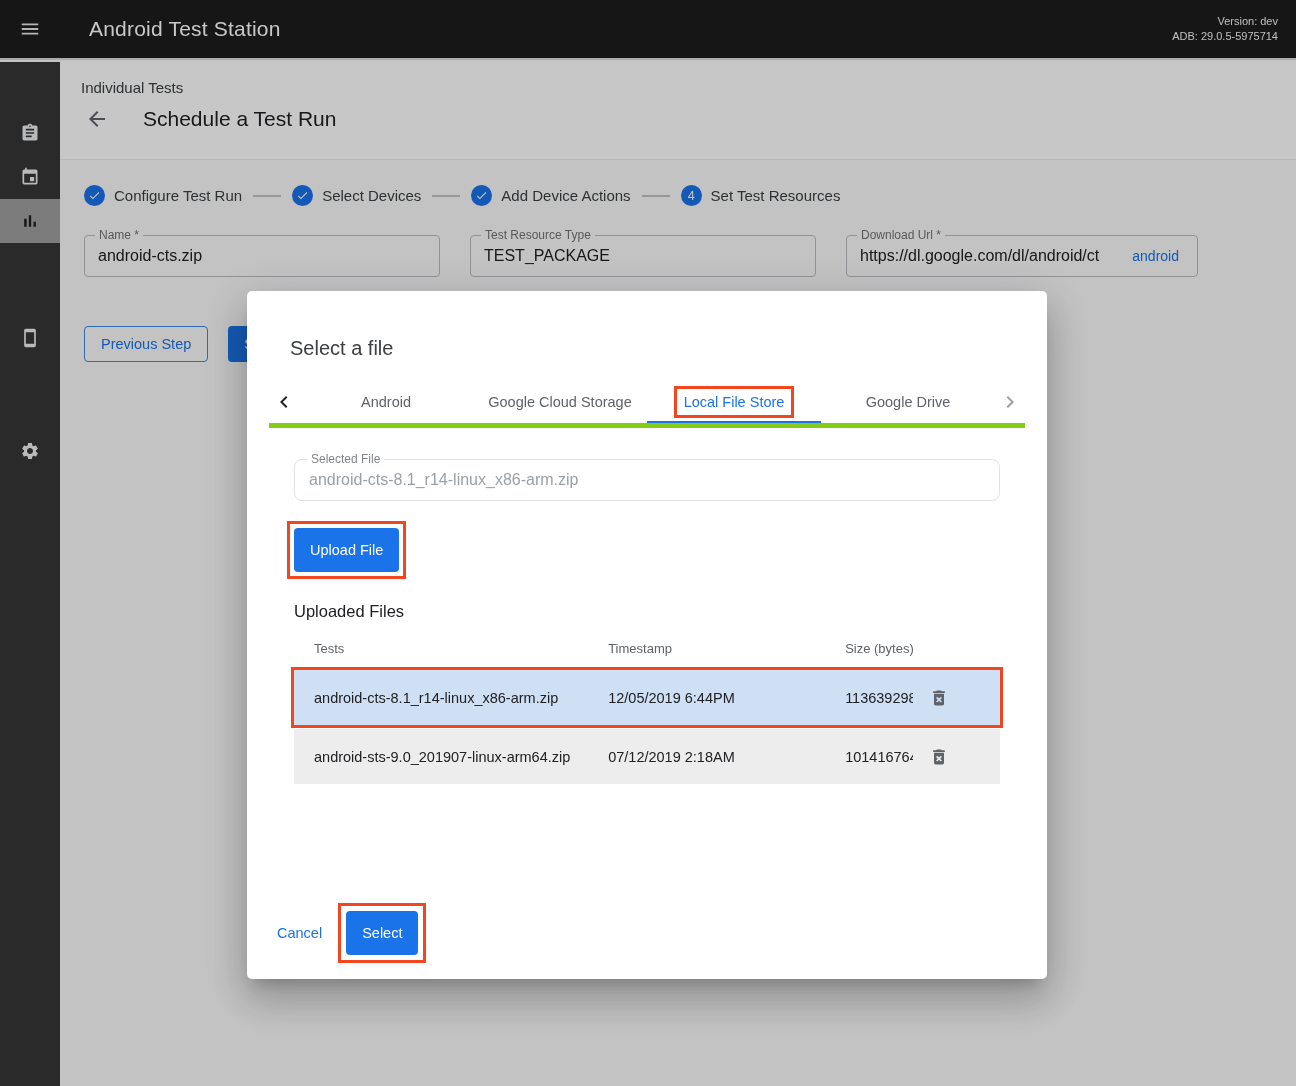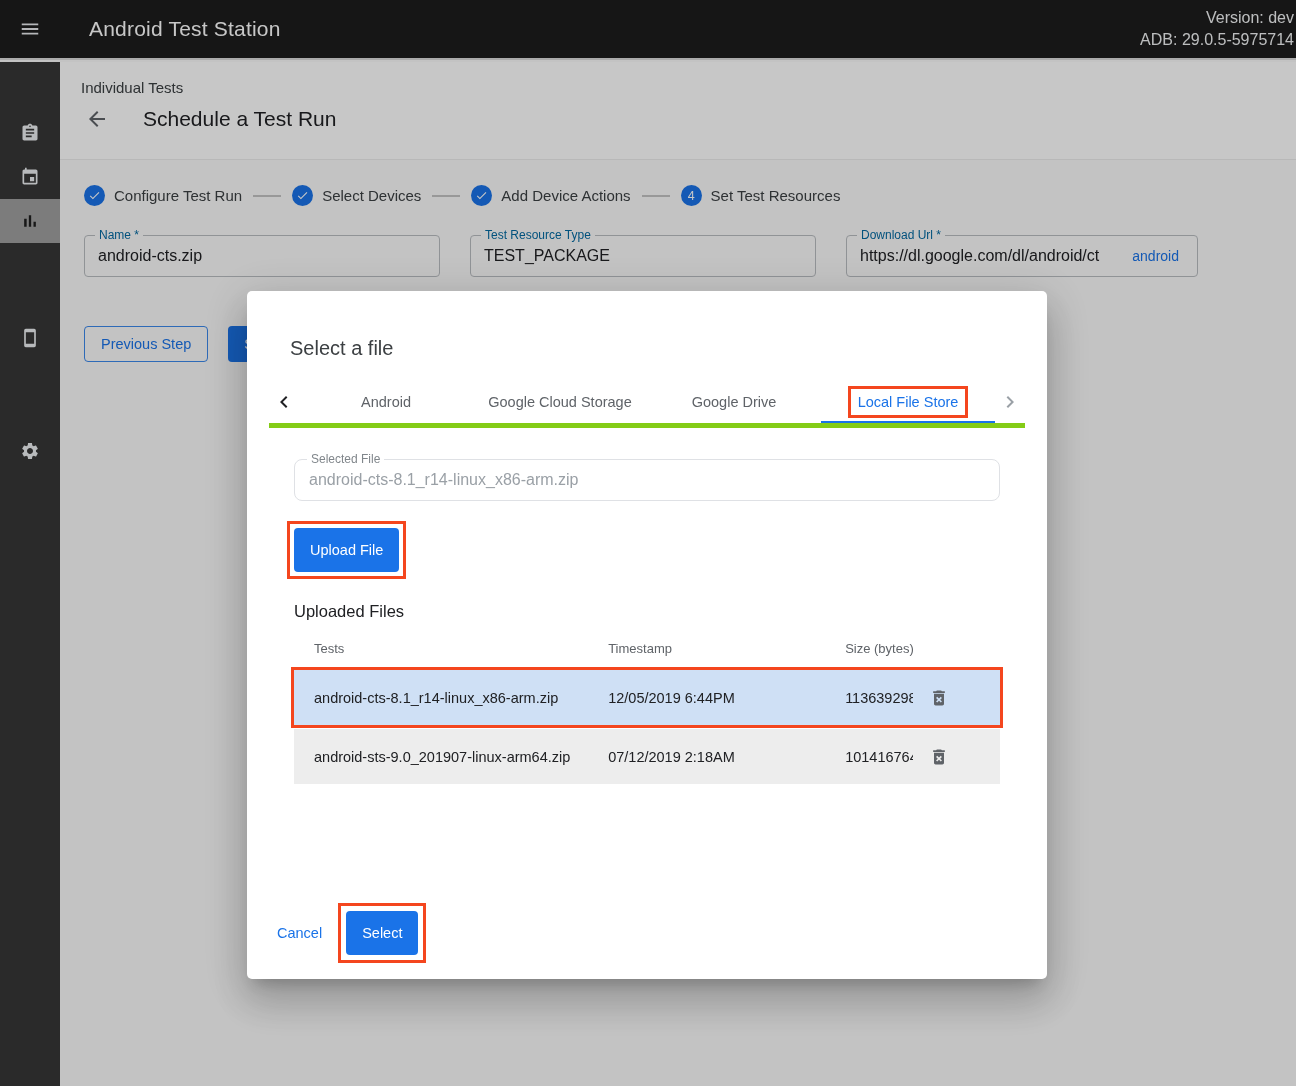--- a/index.html
+++ b/index.html
@@ -12,21 +12,21 @@
   }
   
   .appbar{
     position:absolute; top:0; left:0; right:0; height:60px;
     background:#1d1d1d; display:flex; align-items:center;
     border-bottom:2px solid #dcdcdc; z-index:5;
   }
   .menu-btn{ width:60px; height:60px; background:none; border:none; display:flex; align-items:center; justify-content:center; cursor:pointer; }
   .menu-btn svg{ width:22px; height:22px; fill:#e8eaed; }
   .app-title{ font-size:21px; color:#ffffff; margin-left:29px; letter-spacing:.2px; }
-  .version-box{ margin-left:auto; margin-right:2px; text-align:right; font-size:16px; color:#f1f3f4; line-height:1.4; }
+  .version-box{ margin-left:auto; margin-right:18px; text-align:right; font-size:11px; color:#f1f3f4; line-height:1.4; }
   
   .sidebar{
     position:absolute; top:62px; left:0; bottom:0; width:60px;
     background:#373737; padding-top:49px; z-index:4;
   }
   .side-item{ width:60px; height:44px; display:flex; align-items:center; justify-content:center; cursor:pointer; }
   .side-item svg{ width:20px; height:20px; fill:#eceff1; }
   .side-item.selected{ background:#9f9f9f; }
   .side-item.selected svg{ fill:#1f1f1f; }
   .side-item.gap-lg{ margin-top:73px; }
@@ -43,21 +43,21 @@
   .stepper{ display:flex; align-items:center; margin:25px 0 0 24px; }
   .step{ display:flex; align-items:center; cursor:pointer; }
   .badge{ width:21px; height:21px; border-radius:50%; background:#1a73e8; display:flex; align-items:center; justify-content:center; color:#fff; font-size:12.5px; font-weight:500; flex:0 0 auto; }
   .badge svg{ width:13px; height:13px; fill:#fff; }
   .step-label{ margin-left:9px; font-size:15px; font-weight:500; color:#3c4043; white-space:nowrap; }
   .connector{ width:28px; height:2px; background:#c3c3c3; margin:0 11px; }
   
   .fields-row{ display:flex; margin:29px 0 0 24px; gap:30px; }
   .field{ position:relative; height:42px; border:1px solid #b9bdc1; border-radius:4px; cursor:text; }
   .field.f1{ width:356px; } .field.f2{ width:346px; } .field.f3{ width:352px; display:flex; align-items:center; }
-  .field .lbl{ position:absolute; top:-8px; left:10px; font-size:12px; color:#0369a1; background:#fafafa; padding:0 4px; white-space:nowrap; }
+  .field .lbl{ position:absolute; top:-8px; left:10px; font-size:12px; color:#737373; background:#fafafa; padding:0 4px; white-space:nowrap; }
   .field .val{ line-height:40px; padding:0 13px; font-size:16px; color:#202124; white-space:nowrap; overflow:hidden; }
   .field.f3 .val{ flex:1; padding-right:2px; }
   .browse{ font-size:14px; font-weight:500; color:#1a73e8; margin:0 12px 0 4px; background:none; border:none; cursor:pointer; font-family:inherit; }
   
   .actions-row{ display:flex; margin:49px 0 0 24px; gap:20px; }
   .btn-stroked{ height:36px; padding:0 16px; border:1px solid rgba(26,115,232,.85); border-radius:4px; background:transparent; color:#1a73e8; font-size:14.5px; font-weight:500; font-family:inherit; cursor:pointer; }
   .btn-start{ height:36px; padding:0 16px; border:none; border-radius:4px; background:#1a73e8; color:#fff; font-size:14.5px; font-weight:500; font-family:inherit; cursor:pointer; }
   
   .overlay{ position:fixed; inset:0; background:rgba(0,0,0,.22); z-index:40; }
   
@@ -218,24 +218,24 @@
   <h2 class="dialog-title">Select a file</h2>
 
   <div class="tabbar">
     <button class="chev left">
       <svg viewBox="0 0 24 24">
           <path d="M15.41 7.41 14 6l-6 6 6 6 1.41-1.41L10.83 12z"></path>
         </svg>
     </button>
     <div class="tab">Android</div>
     <div class="tab">Google Cloud Storage</div>
-    <div class="tab">Google Drive</div>
     <div class="tab active">
       <span class="annotate a-tab">Local File Store</span>
     </div>
+    <div class="tab">Google Drive</div>
     <button class="chev right">
       <svg viewBox="0 0 24 24">
           <path d="M10 6 8.59 7.41 13.17 12l-4.58 4.59L10 18l6-6z"></path>
         </svg>
     </button>
   </div>
 
   <div class="sel-field">
     <span class="lbl">Selected File</span>
     <div class="val">android-cts-8.1_r14-linux_x86-arm.zip</div>

